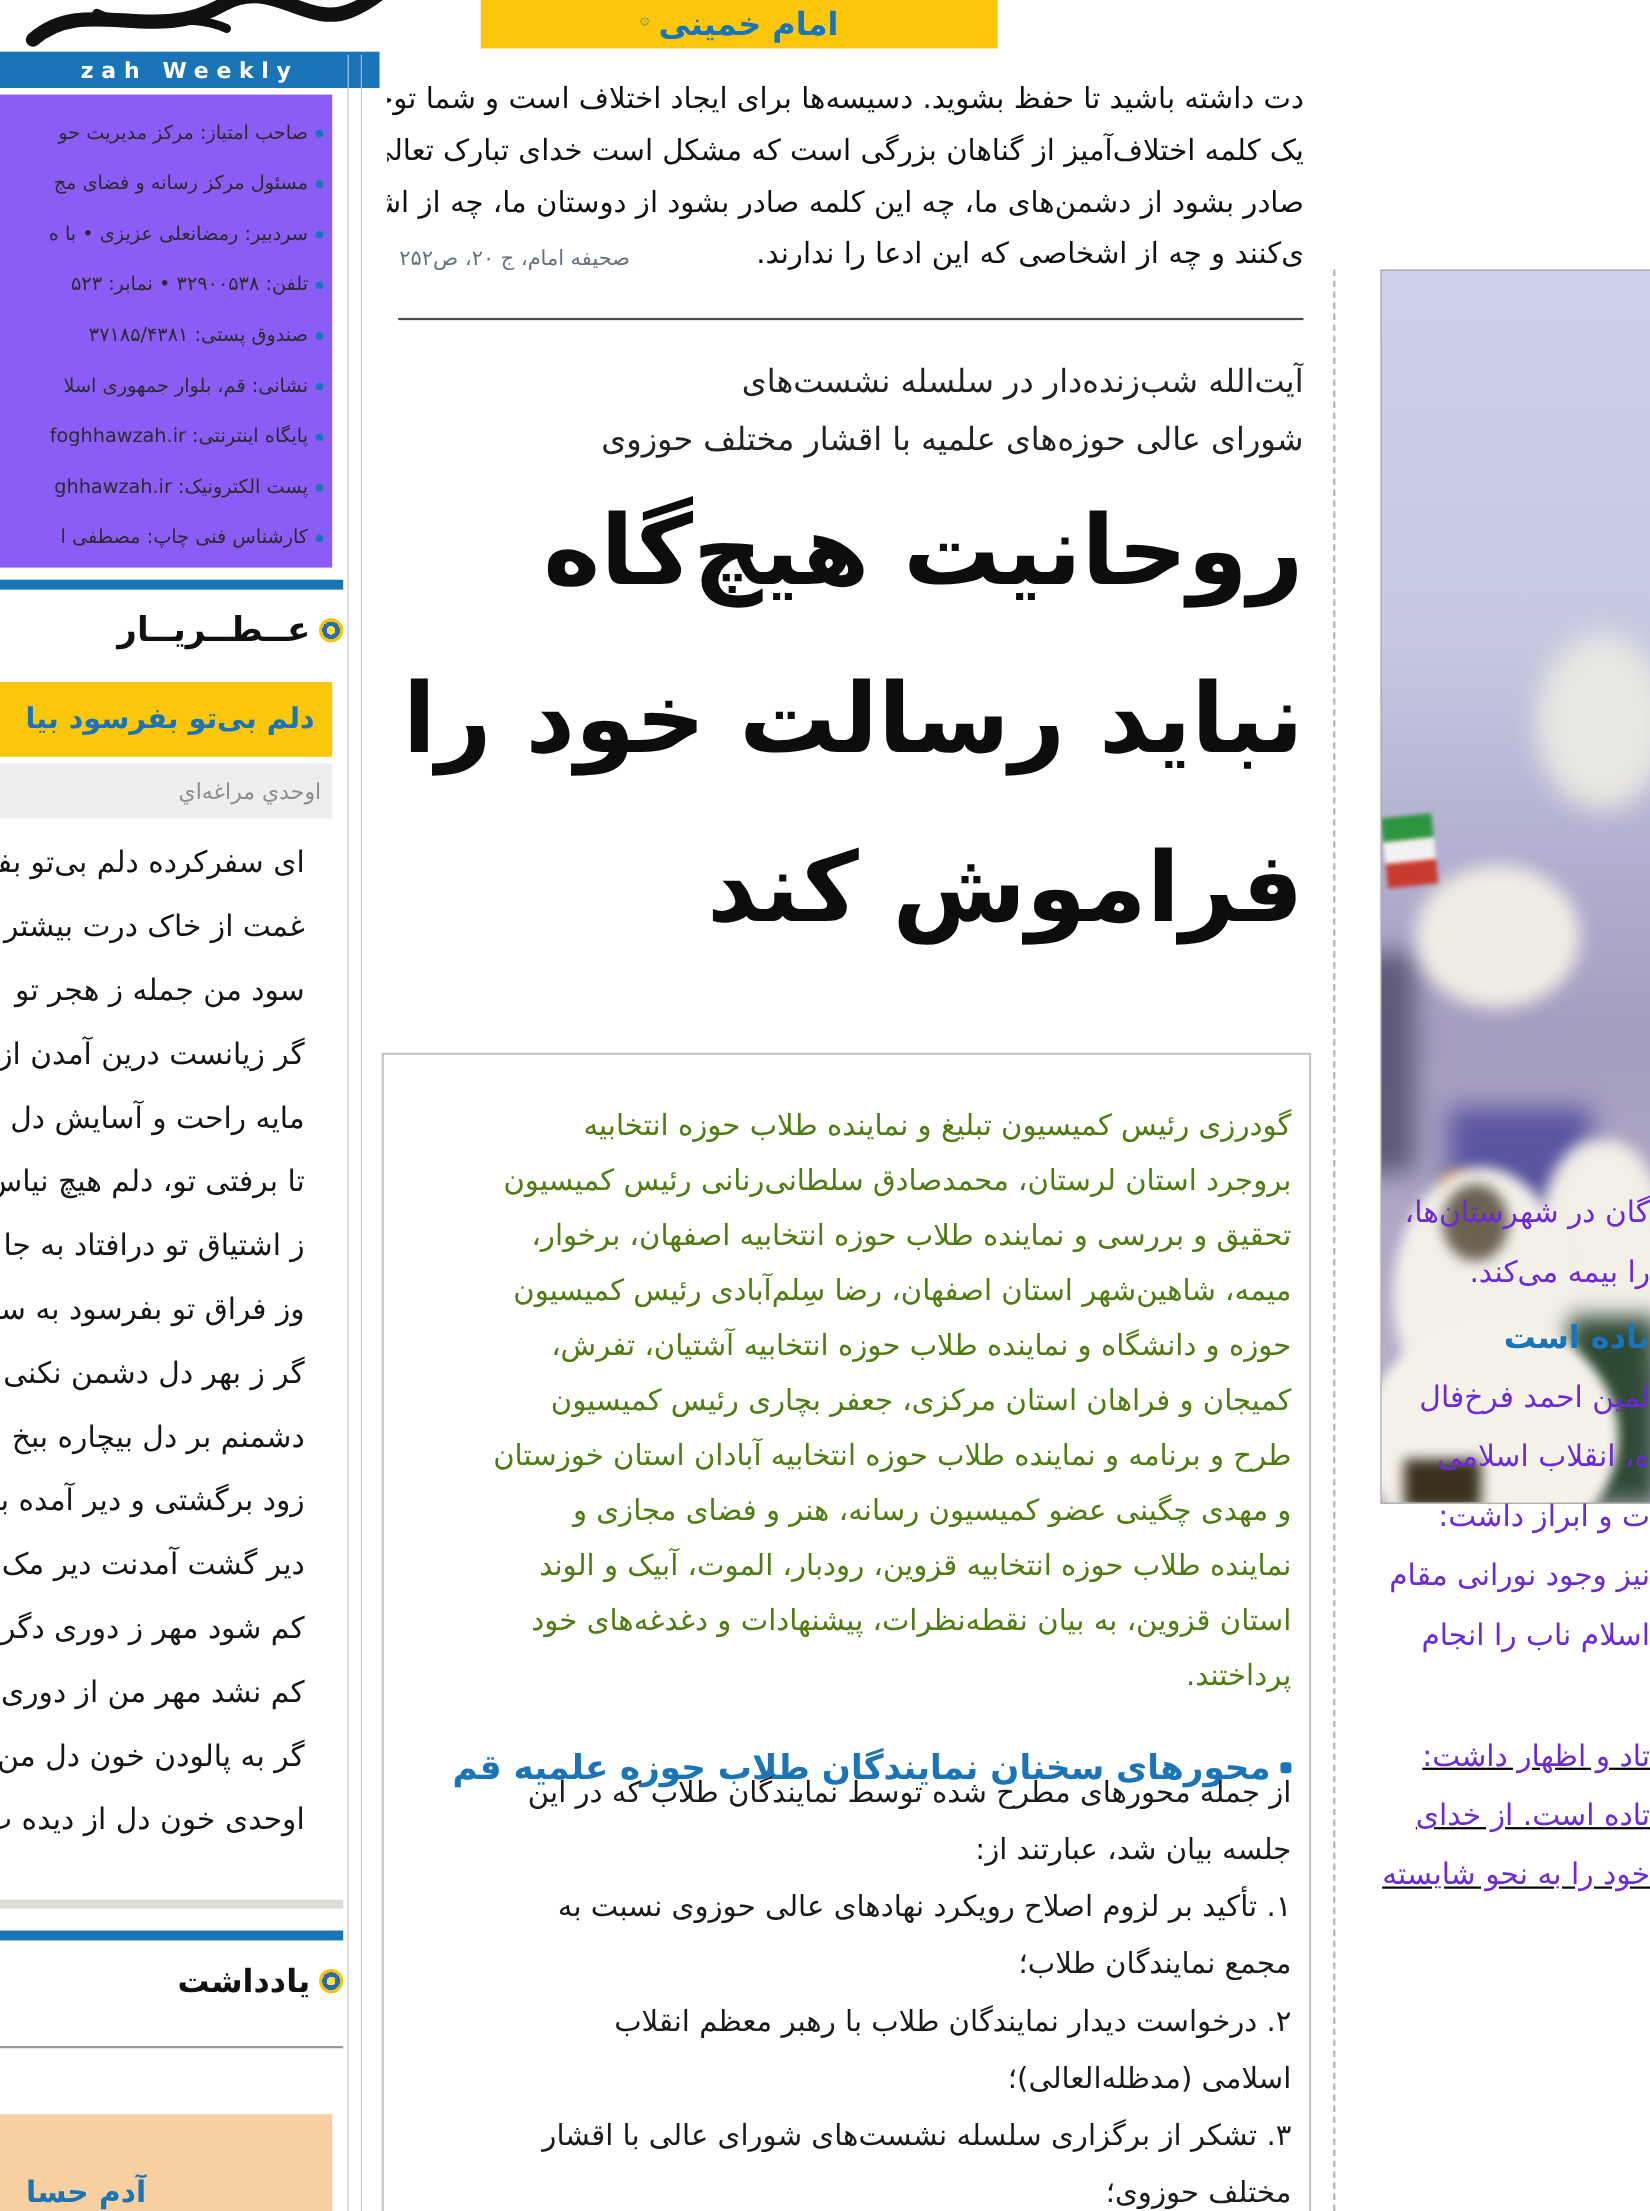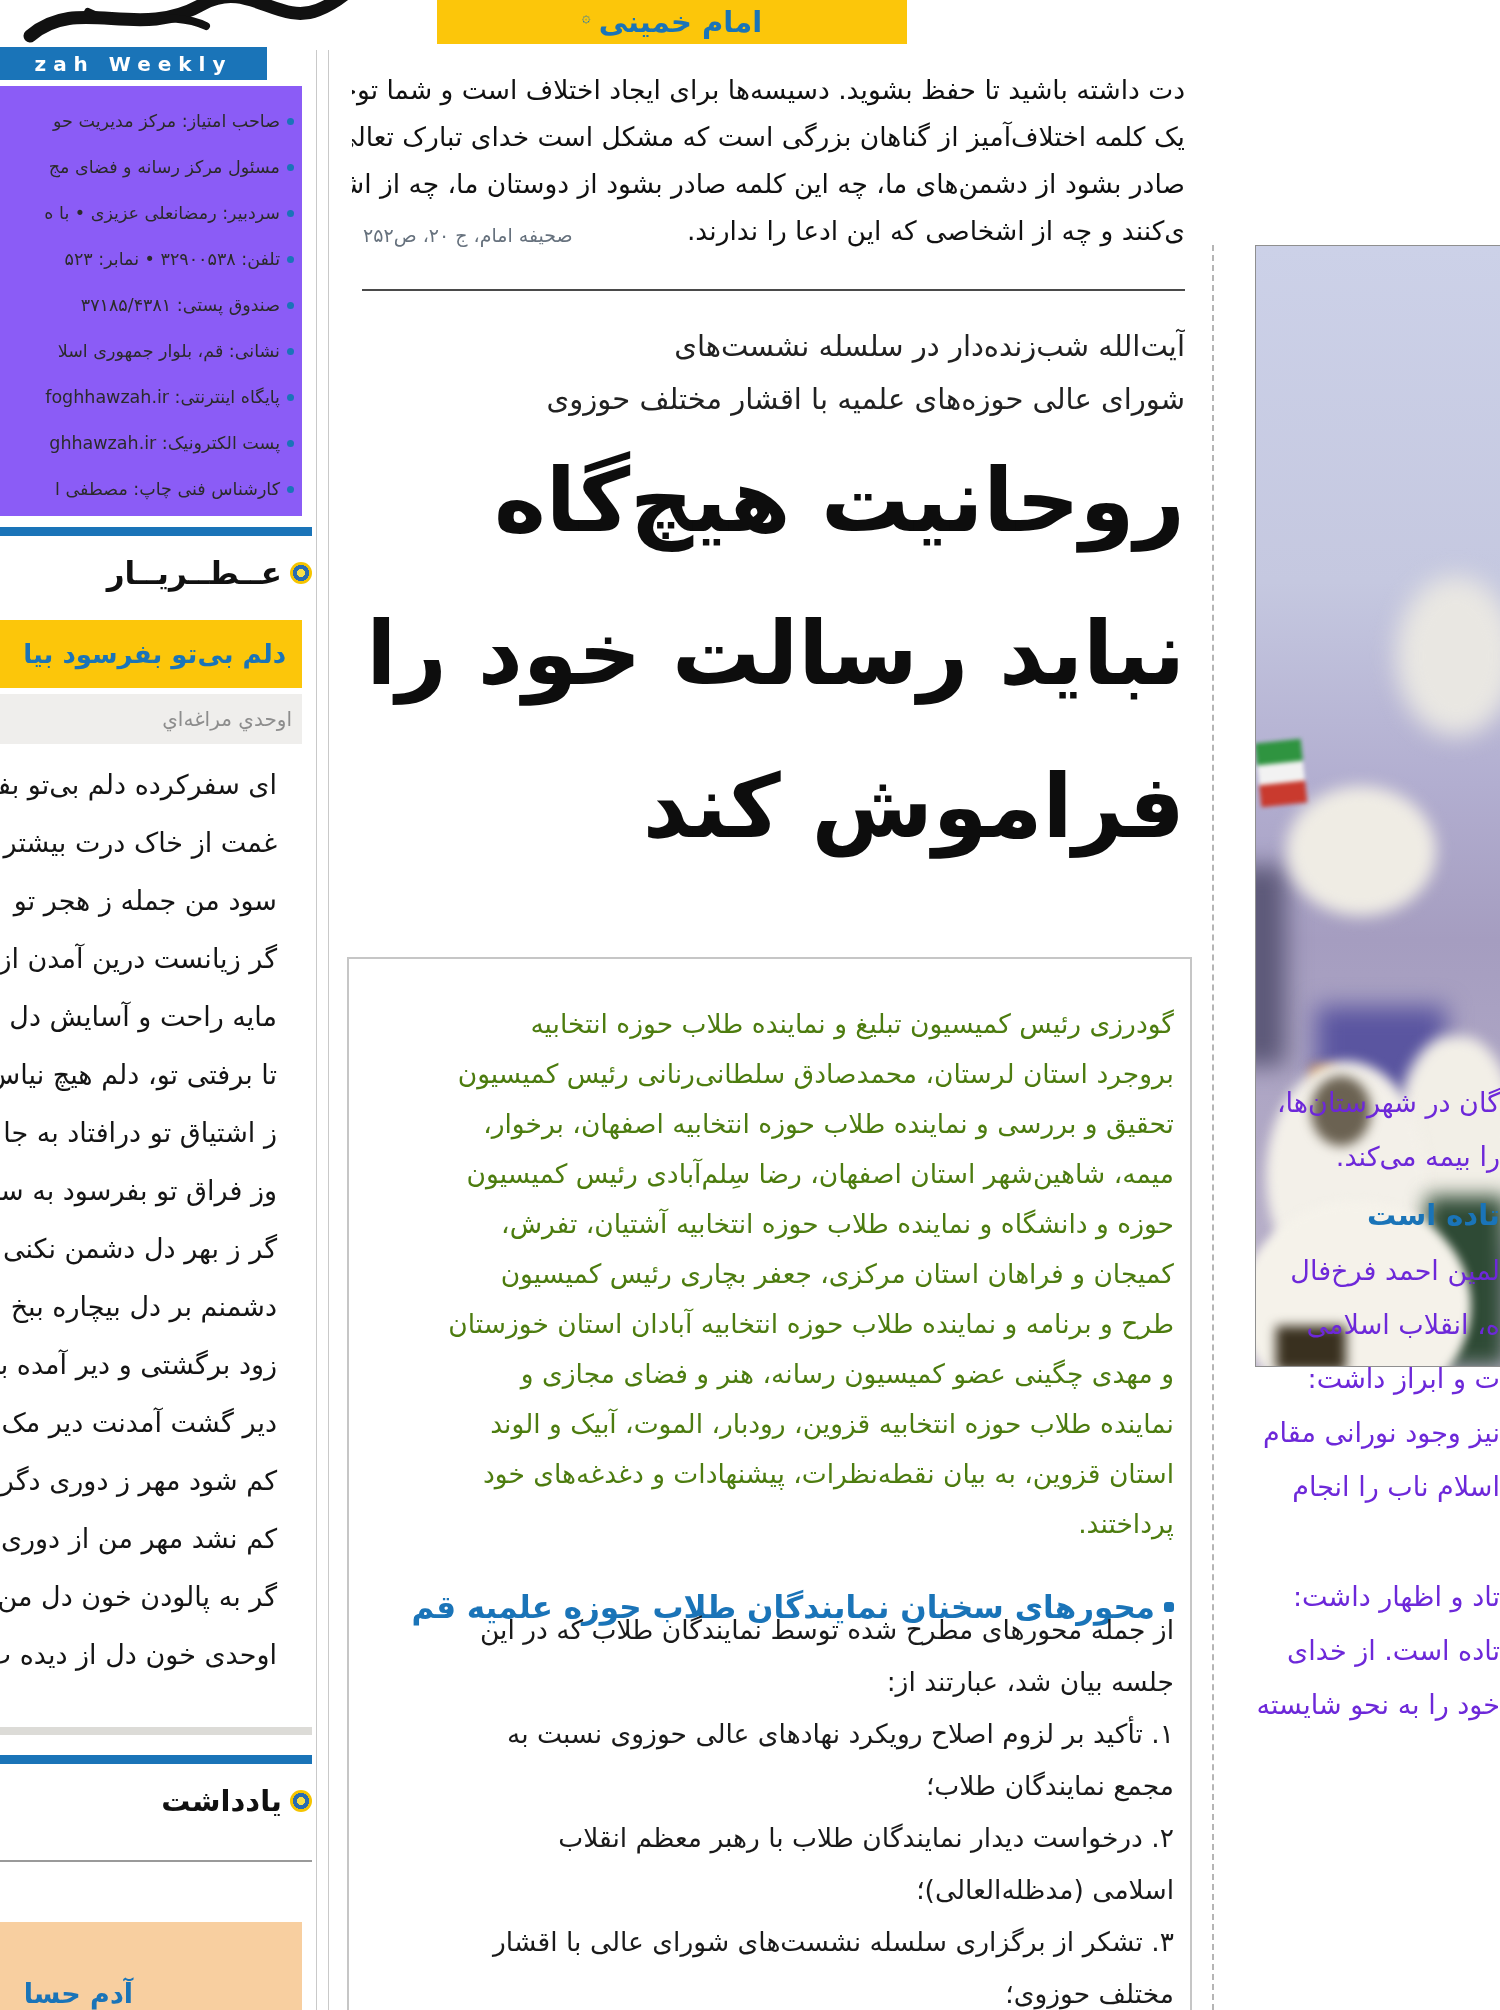--- a/index.html
+++ b/index.html
@@ -1,21 +1,21 @@
 <!DOCTYPE html>
 <html lang="fa"><head>
 <meta charset="utf-8">
 <style>
   html,body{margin:0;padding:0;background:#fff;}
   .page{position:relative;width:1500px;height:2010px;background:#fff;overflow:hidden;
         font-family:"DejaVu Sans",sans-serif;direction:rtl;}
 
   
   .calli{position:absolute;left:18px;top:-16px;width:340px;height:72px;}
-  .banner{position:absolute;left:0;top:47px;width:267px;height:33px;background:#1a74b8;
+  .banner{position:absolute;left:0;top:47px;width:345px;height:33px;background:#1a74b8;
           color:#fff;font-weight:bold;font-size:20px;letter-spacing:7px;direction:ltr;
           display:flex;align-items:center;justify-content:center;}
   .masthead{position:absolute;left:0;top:86px;width:302px;height:430px;background:#8b5cf6;
             box-sizing:border-box;padding:12px 8px 0 0;overflow:hidden;}
   .mast-item{display:flex;align-items:center;gap:7px;height:46px;font-size:17.5px;color:#2b2b2b;
              white-space:nowrap;overflow:hidden;}
   .dot{flex:0 0 auto;width:7px;height:7px;border-radius:50%;background:#1a74b8;}
   .hrule-blue{position:absolute;left:0;width:312px;height:9px;background:#1a74b8;}
   .r1{top:527px;} .r2{top:1755px;}
   .sec-header{position:absolute;left:0;width:312px;height:46px;display:flex;align-items:center;gap:8px;}
@@ -82,21 +82,21 @@
   .pb-hat{left:10px;top:815px;width:160px;height:230px;background:#f3f0e9;border-radius:50%;filter:blur(6px);}
   .pb-spot{left:55px;top:830px;width:60px;height:70px;background:#6b6252;border-radius:50%;filter:blur(6px);}
   .pb-green{left:170px;top:950px;width:80px;height:170px;background:#2e4a35;filter:blur(10px);}
   .pb-turban-big{left:-15px;top:955px;width:230px;height:210px;background:#f5f2ea;border-radius:50%;filter:blur(5px);}
   .pb-hair{left:20px;top:1080px;width:70px;height:45px;background:#39301f;filter:blur(6px);}
   .flag{left:2px;top:495px;width:46px;height:64px;transform:rotate(-6deg);filter:blur(2px);
         background:linear-gradient(180deg,#2f9440 0 34%,#f2f2f2 34% 66%,#c93a2e 66% 100%);}
 
   
   .rc{position:absolute;left:1230px;width:270px;}
-  .rc-pre{top:1076px;} .rc-p1{top:1244px;} .rc-p2{top:1570px;}
+  .rc-pre{top:1076px;} .rc-p1{top:1244px;} .rc-p2{top:1570px;text-decoration:underline;}
   .rc-line{height:54px;line-height:54px;font-size:27px;color:#6d28d9;text-align:right;white-space:nowrap;}
   .rc-head{position:absolute;left:1230px;top:1186px;width:270px;height:58px;line-height:58px;
            color:#1a74b8;font-weight:bold;font-size:29px;text-align:right;white-space:nowrap;}
 </style>
 </head>
 <body>
 
 <div class="page">
 
   <svg class="calli" viewBox="0 0 340 72">

